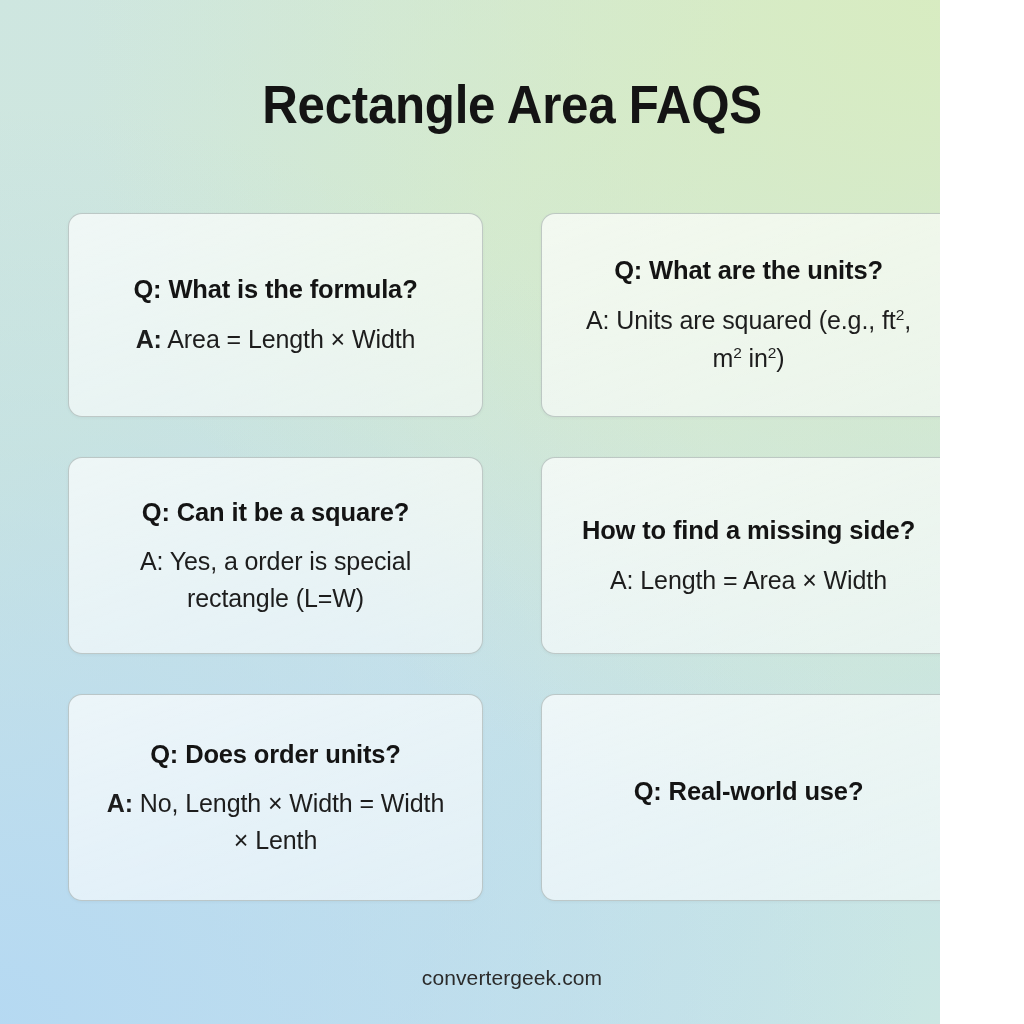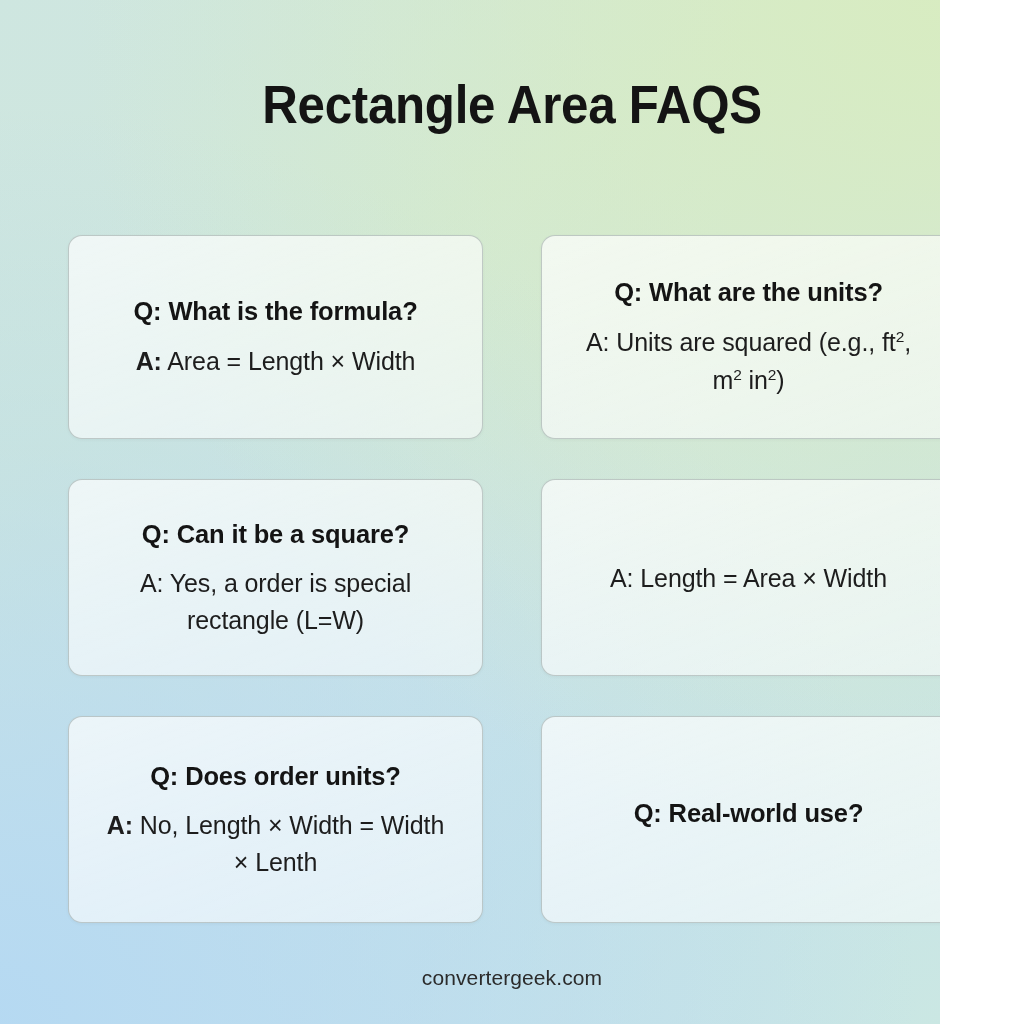--- a/index.html
+++ b/index.html
@@ -45,21 +45,21 @@
     font-stretch: condensed;
     transform: scaleX(0.93);
     transform-origin: center center;
     white-space: nowrap;
   }
 
   
   #faq-grid {
     position: absolute;
     left: 68px;
-    top: 235px;
+    top: 213px;
     width: 888px;
     display: grid;
     grid-template-columns: 415px 415px;
     grid-template-rows: 204px 197px 207px;
     column-gap: 58px;
     row-gap: 40px;
   }
 
   .faq-card {
     box-sizing: border-box;
@@ -157,20 +157,21 @@
 
     <div class="faq-card">
       <div class="faq-q">Q: Can it be a square?</div>
       <div class="faq-a tight w-narrow">
         <span class="a-label">A:</span>
         <span>Yes, a order is special rectangle (L=W)</span>
       </div>
     </div>
 
     <div class="faq-card">
+      <div class="faq-q">How to find a missing side?</div>
       <div class="faq-a w-wide">
         <span class="a-label">A:</span>
         <span>Length = Area × Width</span>
       </div>
     </div>
 
     <div class="faq-card">
       <div class="faq-q">Q: Does order units?</div>
       <div class="faq-a tight w-mid">
         <span class="a-label bold">A:</span>

